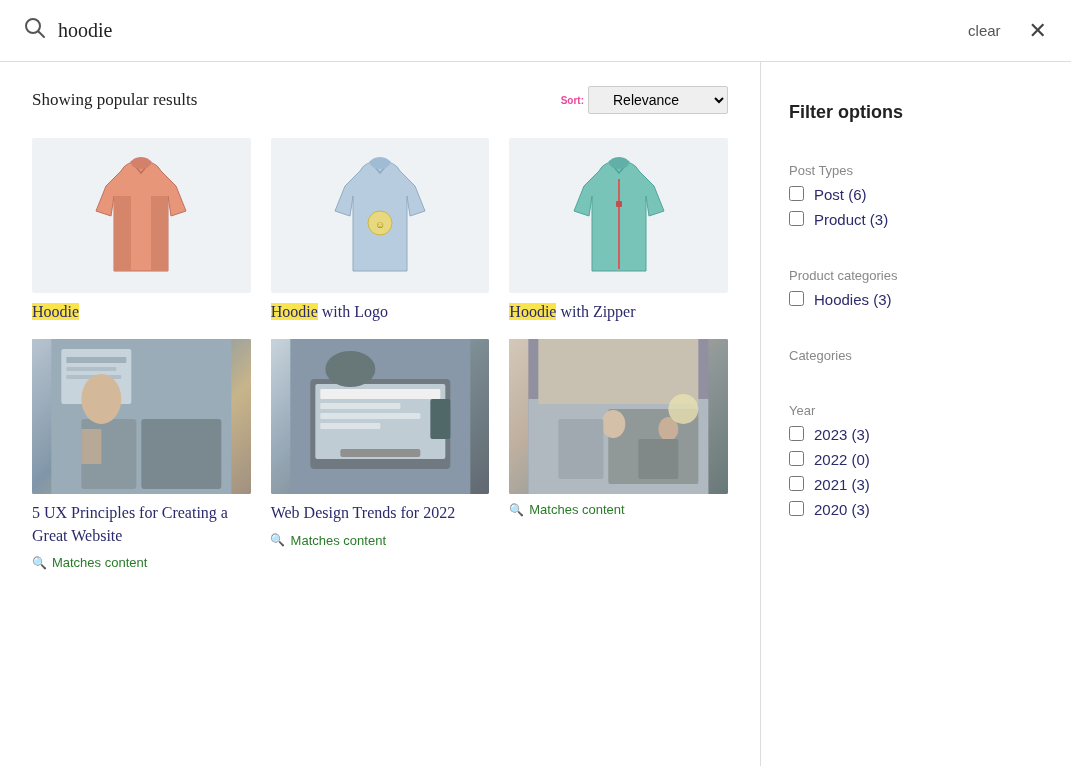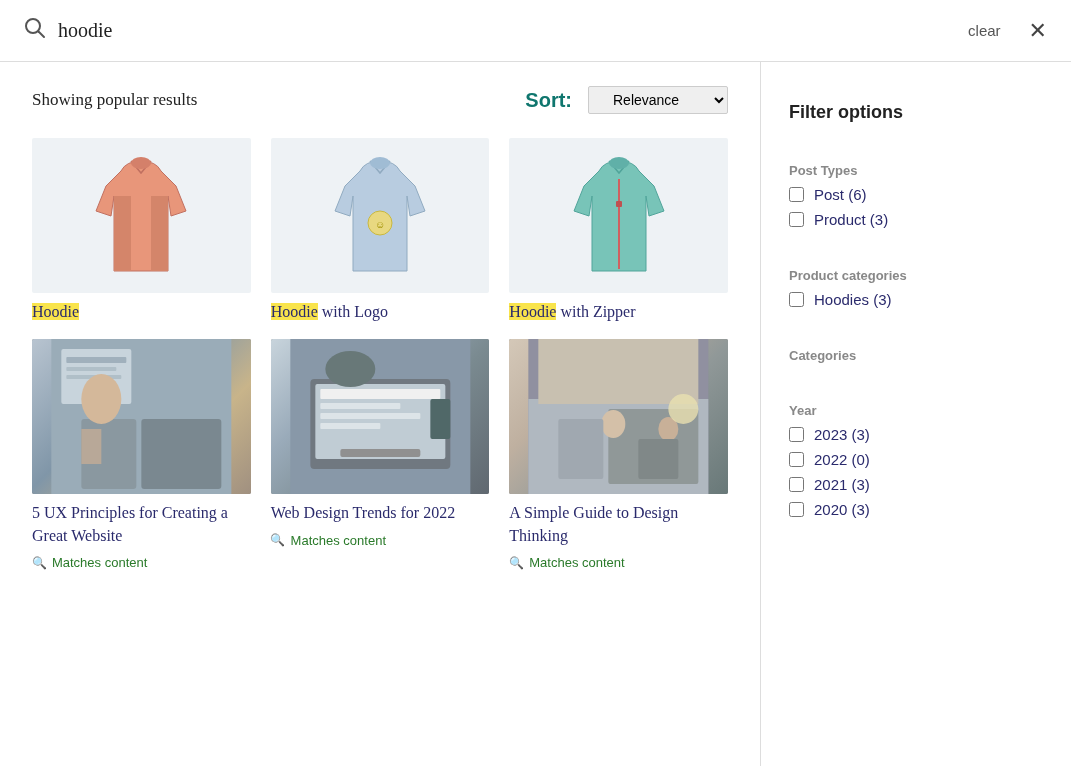--- a/index.html
+++ b/index.html
@@ -50,31 +50,31 @@
       padding: 24px 32px;
       overflow-y: auto;
       border-right: 1px solid #ddd;
     }
 
     
     .results-header {
       display: flex;
       align-items: center;
       margin-bottom: 24px;
-      gap: 16px;
+      gap: 4px;
     }
     .results-showing {
       font-size: 17px;
       color: #222;
       font-family: Georgia, serif;
       flex: 1;
     }
     .sort-label {
-      font-size: 20px;
-      color: #0f766e;
+      font-size: 10px;
+      color: #ec4899;
       font-family: Arial, sans-serif;
       font-weight: bold;
     }
     .sort-select {
       font-size: 14px;
       padding: 4px 20px;
       border: 1px solid #ccc;
       border-radius: 2px;
       font-family: Arial, sans-serif;
       cursor: pointer;
@@ -151,27 +151,27 @@
 
     .filter-section {
       margin-bottom: 18px;
     }
 
     .filter-section-label {
       font-size: 13px;
       color: #888;
       font-family: Arial, sans-serif;
       margin-bottom: 8px;
-      font-weight: bold;
+      font-weight: normal;
       margin-top: 40px;
     }
 
     .filter-option {
       display: flex;
-      align-items: center;
+      align-items: flex-start;
       gap: 10px;
       margin-bottom: 8px;
       cursor: pointer;
     }
 
     .filter-option input[type="checkbox"] {
       width: 15px;
       height: 15px;
       cursor: pointer;
       accent-color: #444;
@@ -336,21 +336,20 @@
               <rect x="10" y="0" width="160" height="65" fill="#c8c0b0"></rect>
               <rect x="80" y="70" width="90" height="75" fill="#909898" rx="2"></rect>
               <ellipse cx="85" cy="85" rx="12" ry="14" fill="#d4c0a8"></ellipse>
               <ellipse cx="140" cy="90" rx="10" ry="12" fill="#c8b098"></ellipse>
               <rect x="110" y="100" width="40" height="40" fill="#808888" rx="2"></rect>
               <rect x="30" y="80" width="45" height="60" fill="#a0a8b0" rx="2"></rect>
               <circle cx="155" cy="70" r="15" fill="#e8e0b0" opacity="0.8"></circle>
             </svg>
           </div>
         </div>
-        <div class="product-title">A Simple Guide to Design Thinking</div>
         <div class="matches-content">
           <span class="matches-icon">🔍</span>
           <span>Matches content</span>
         </div>
       </div>
 
     </div>
   </div>
 
   <div class="filter-pane">

